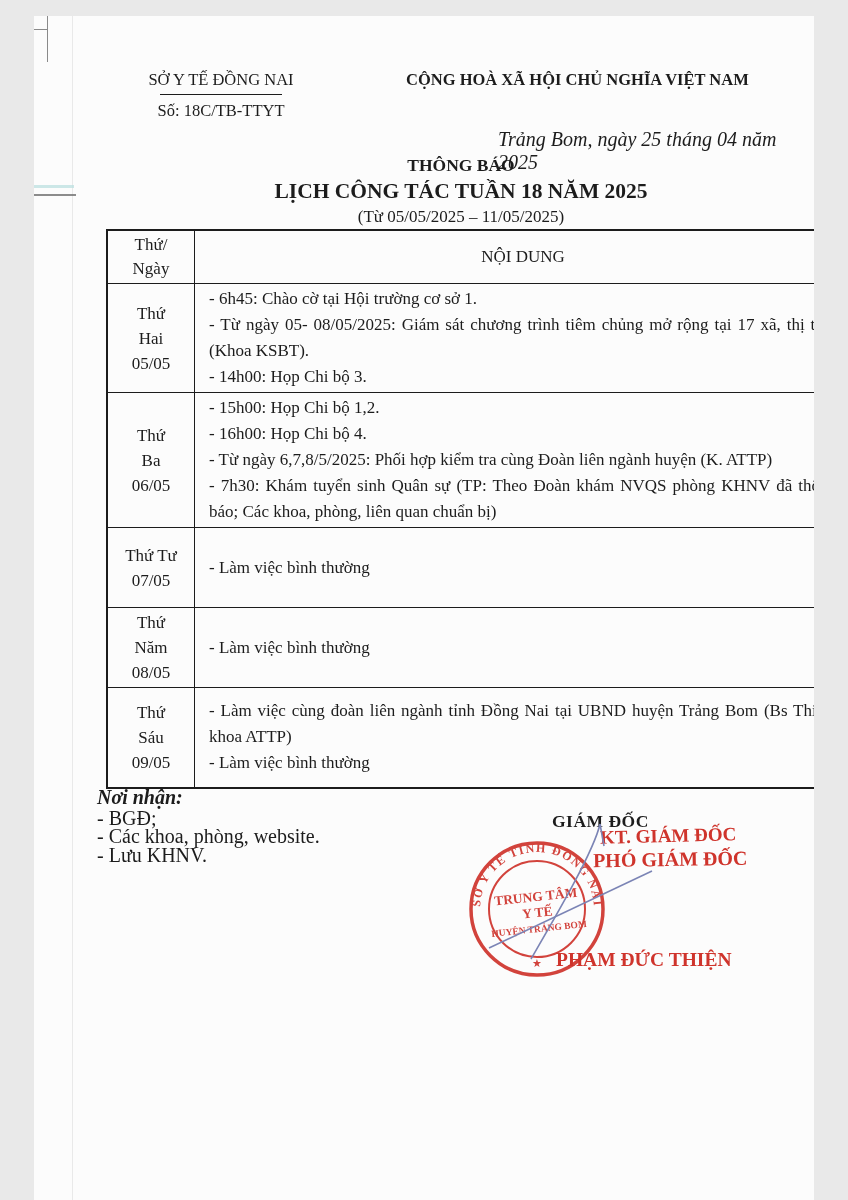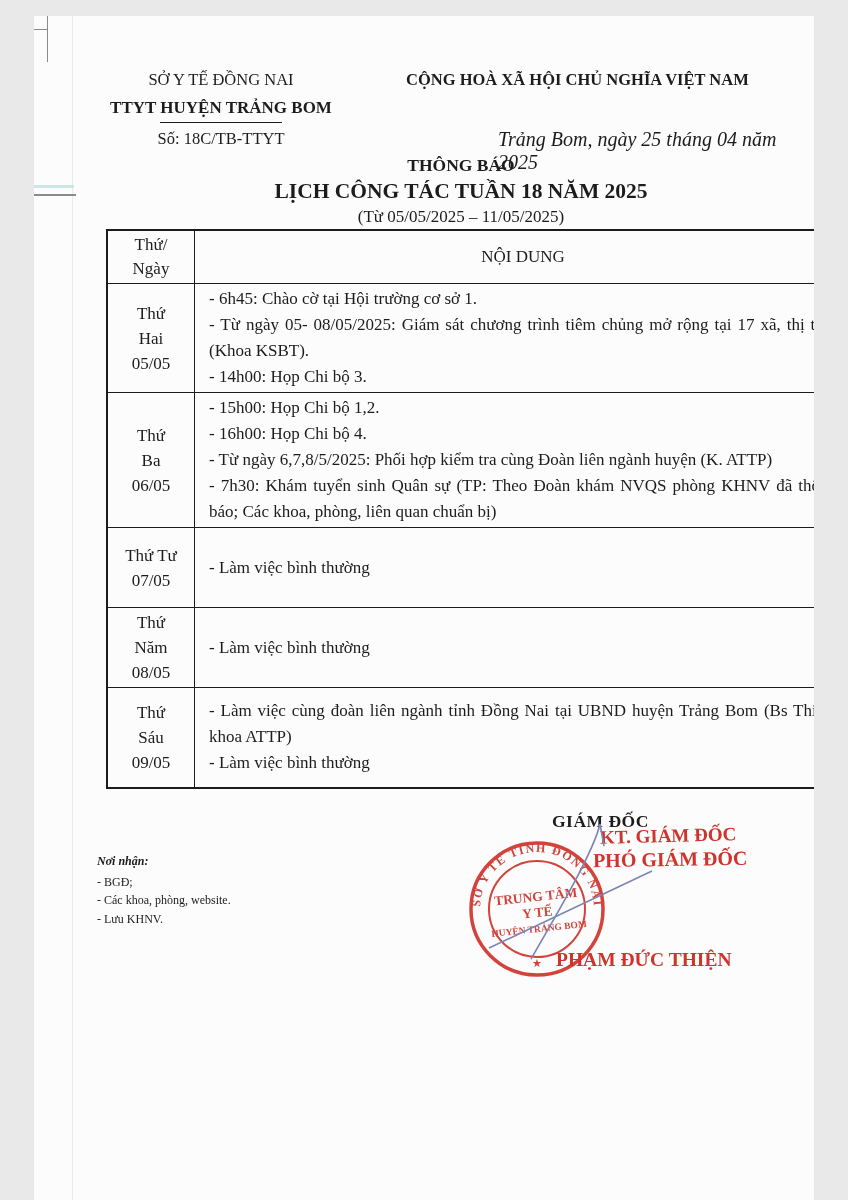--- a/index.html
+++ b/index.html
@@ -35,21 +35,21 @@
   
   .sched{position:absolute;left:72px;top:213px;border-collapse:collapse;table-layout:fixed;width:741px;}
   .sched td{border:1px solid #1c1c1c;vertical-align:middle;font-size:17px;}
   .sched{border:2px solid #1c1c1c;}
   .day-cell{width:82px;text-align:center;line-height:25px;padding:2px;}
   .content-cell{padding:2px 8px 2px 14px;line-height:26px;text-align:justify;}
   .r-head{height:52px;}
   .r-head .day-cell,.r-head .content-cell{text-align:center;line-height:24px;}
   .r0{height:105px;} .r1{height:132px;} .r2{height:80px;} .r3{height:74px;} .r4{height:100px;}
   
-  .recipients{position:absolute;left:63px;top:836px;font-size:12px;line-height:18.5px;}
+  .recipients{position:absolute;left:63px;top:772px;font-size:20px;line-height:18.5px;}
   .recipients .label{font-weight:bold;font-style:italic;margin-bottom:2px;}
   .sig-black{position:absolute;left:518px;top:795px;font-weight:bold;font-size:17.5px;letter-spacing:.5px;}
   .red{color:#cf342c;font-weight:bold;position:absolute;white-space:nowrap;}
   .sig-kt{left:566px;top:809px;font-size:19px;transform:rotate(-1.5deg);}
   .sig-deputy{left:559px;top:832px;font-size:20px;transform:rotate(-1deg);}
   .sig-name{left:522px;top:933px;font-size:19.5px;}
   .stamp{position:absolute;left:428px;top:818px;width:150px;height:150px;opacity:.92;}
   .sig-strokes{position:absolute;left:430px;top:790px;width:300px;height:170px;}
 </style>
 </head>
@@ -60,21 +60,20 @@
   <div class="art art-vline"></div>
   <div class="art art-right"></div>
   <div class="art art-corner-v"></div>
   <div class="art art-corner-h"></div>
   <div class="art art-teal"></div>
   <div class="art art-dark"></div>
   <div class="art art-bottom"></div>
 
   <div class="hdr-left">
     <div>SỞ Y TẾ ĐỒNG NAI</div>
-    <div class="org-name">TTYT HUYỆN TRẢNG BOM</div>
     <div class="org-underline"></div>
     <div class="doc-number">Số: 18C/TB-TTYT</div>
   </div>
 
   <div class="hdr-right">
     <div class="national">CỘNG HOÀ XÃ HỘI CHỦ NGHĨA VIỆT NAM</div>
   </div>
   <div class="date-line">Trảng Bom, ngày 25 tháng 04 năm 2025</div>
 
   <div class="title-block">

